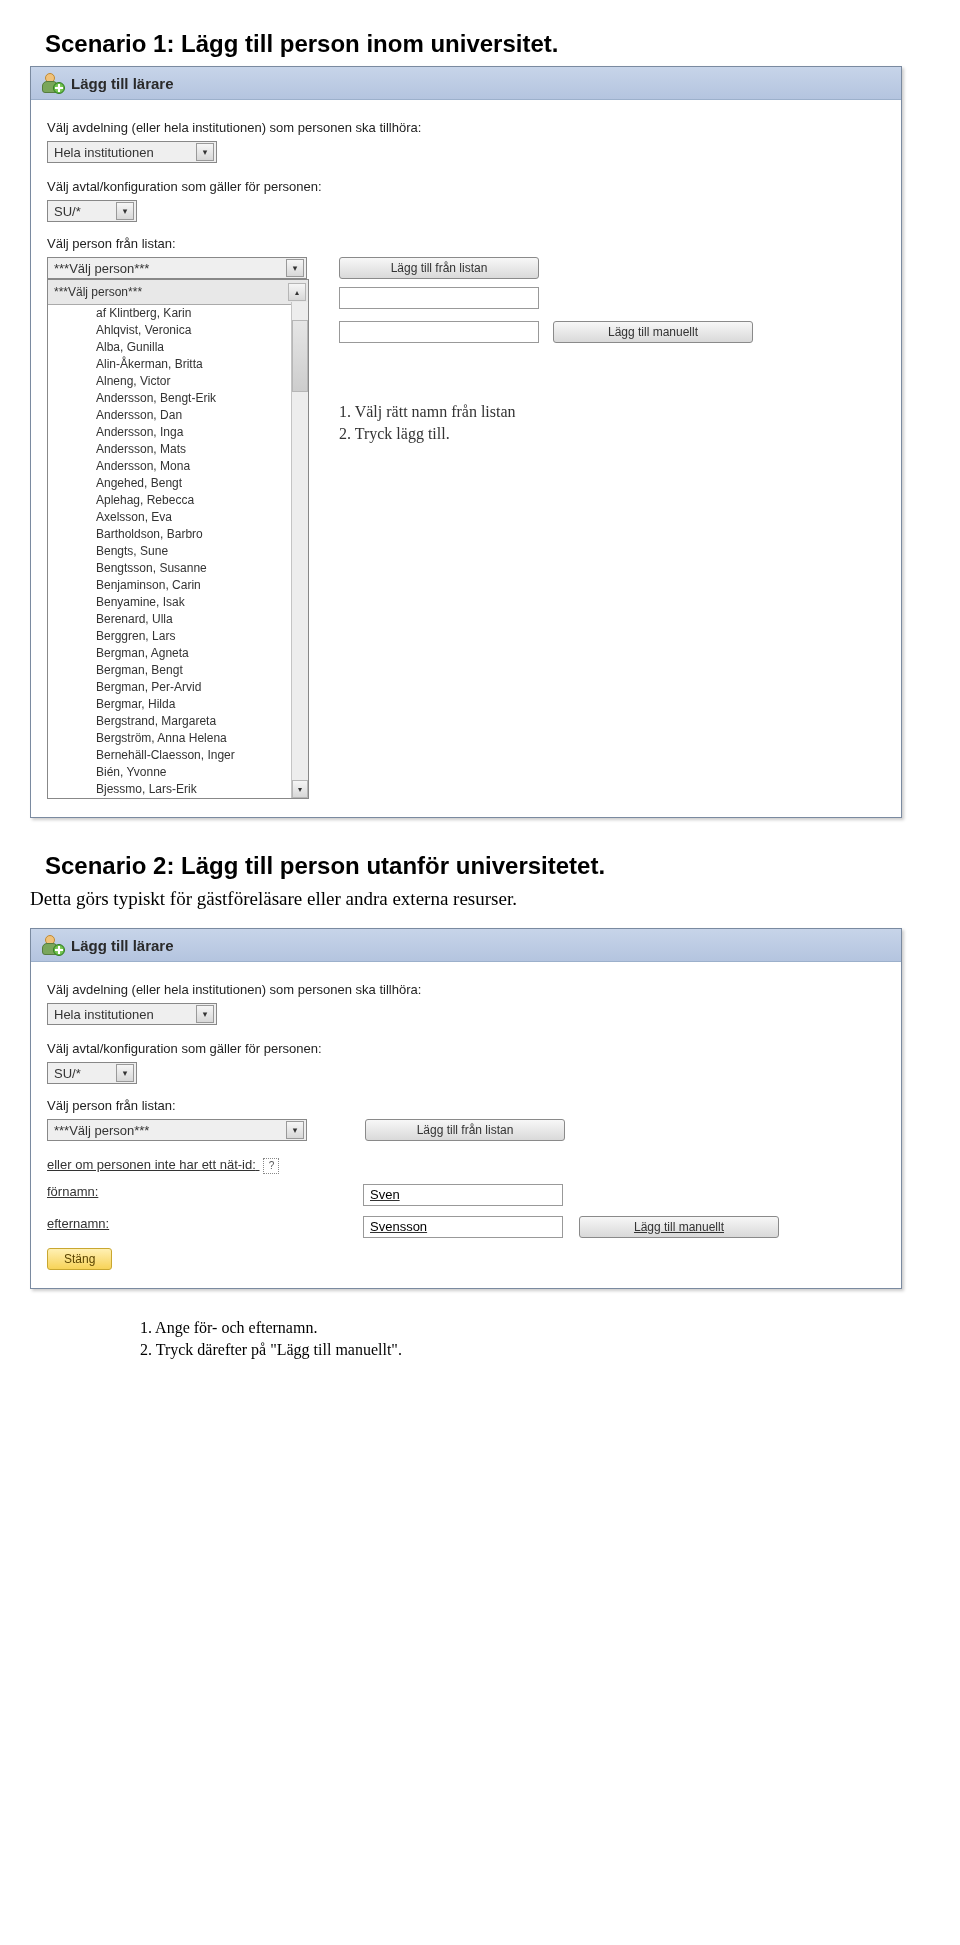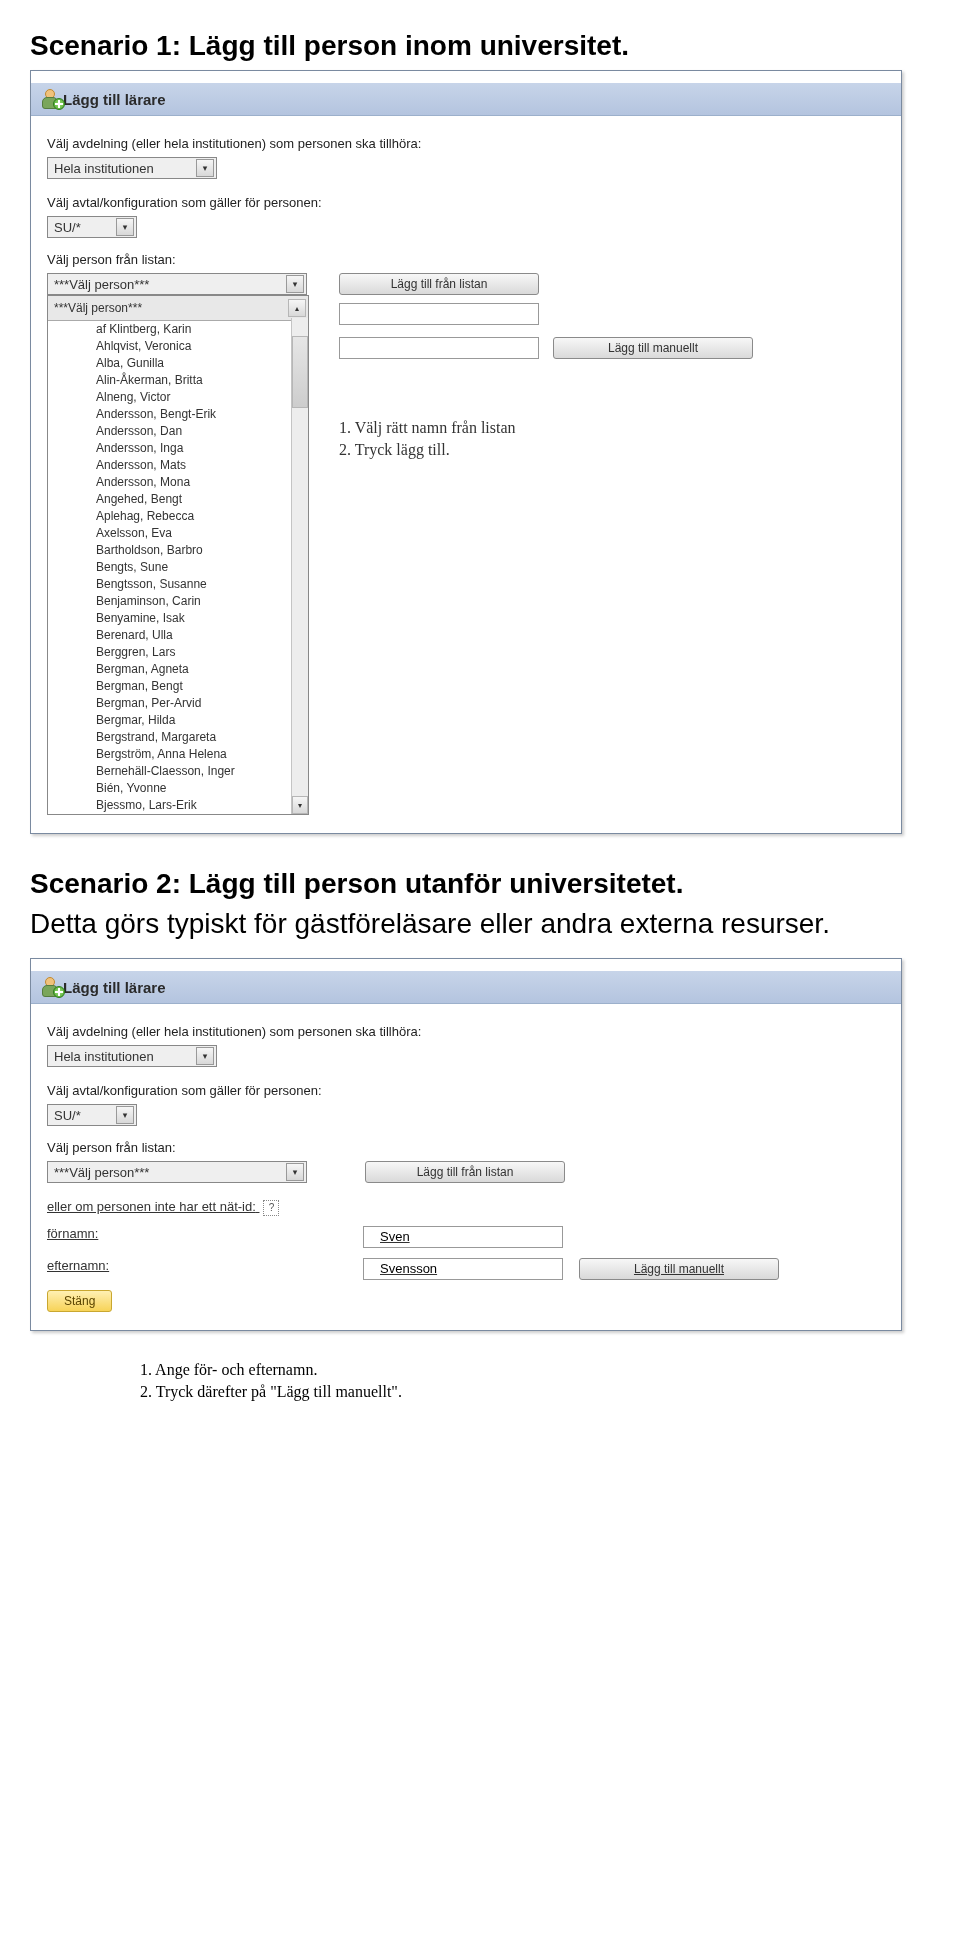--- a/index.html
+++ b/index.html
@@ -7,51 +7,50 @@
   padding: 20px 30px;
   font-family: Verdana, Arial, sans-serif;
   font-size: 14px;
   color: #000;
   background: #fff;
   width: 900px;
 }
 h2.scenario {
   font-family: Arial, Helvetica, sans-serif;
   font-weight: bold;
-  font-size: 28px;
-  margin: 10px 0 8px 0;
+  font-size: 24px;
+  margin: 10px 0 8px 15px;
 }
 .instr {
   font-family: "Times New Roman", Times, serif;
   font-size: 16px;
   margin: 4px 0;
 }
 .subtext {
-  font-family: Liberation Sans, sans-serif;
-  font-size: 28px;
+  font-family: Liberation Serif, serif;
+  font-size: 19px;
   margin: 4px 0 18px 0;
 }
 .panel {
   border: 1px solid #7a8aa0;
   background: #fff;
   box-shadow: 2px 2px 3px #ccc;
   margin-bottom: 20px;
   width: 870px;
 }
 .panel-header {
   background: linear-gradient(#c7d4e9, #b4c4df);
   border-bottom: 1px solid #9cb0cb;
   padding: 6px 10px;
   display: flex;
   align-items: center;
-  gap: 0;
+  gap: 8px;
   font-weight: bold;
   font-size: 15px;
   color: #2a2a2a;
-  margin-top: 12px;
 }
 .panel-body {
   padding: 12px 16px 18px 16px;
   font-size: 13px;
   color: #333;
   position: relative;
 }
 .label-line {
   margin: 8px 0 6px 0;
   font-size: 13px;
@@ -110,21 +109,21 @@
 .btn-wide {
   min-width: 200px;
 }
 .btn-small {
   min-width: 54px;
 }
 .textfield {
   border: 1px solid #999;
   height: 22px;
   width: 200px;
-  padding: 0 16px;
+  padding: 0 6px;
   font-size: 13px;
   box-sizing: border-box;
   background: #fff;
 }
 .listcontainer {
   position: relative;
   border: 1px solid #888;
   width: 260px;
   background: #fff;
 }

